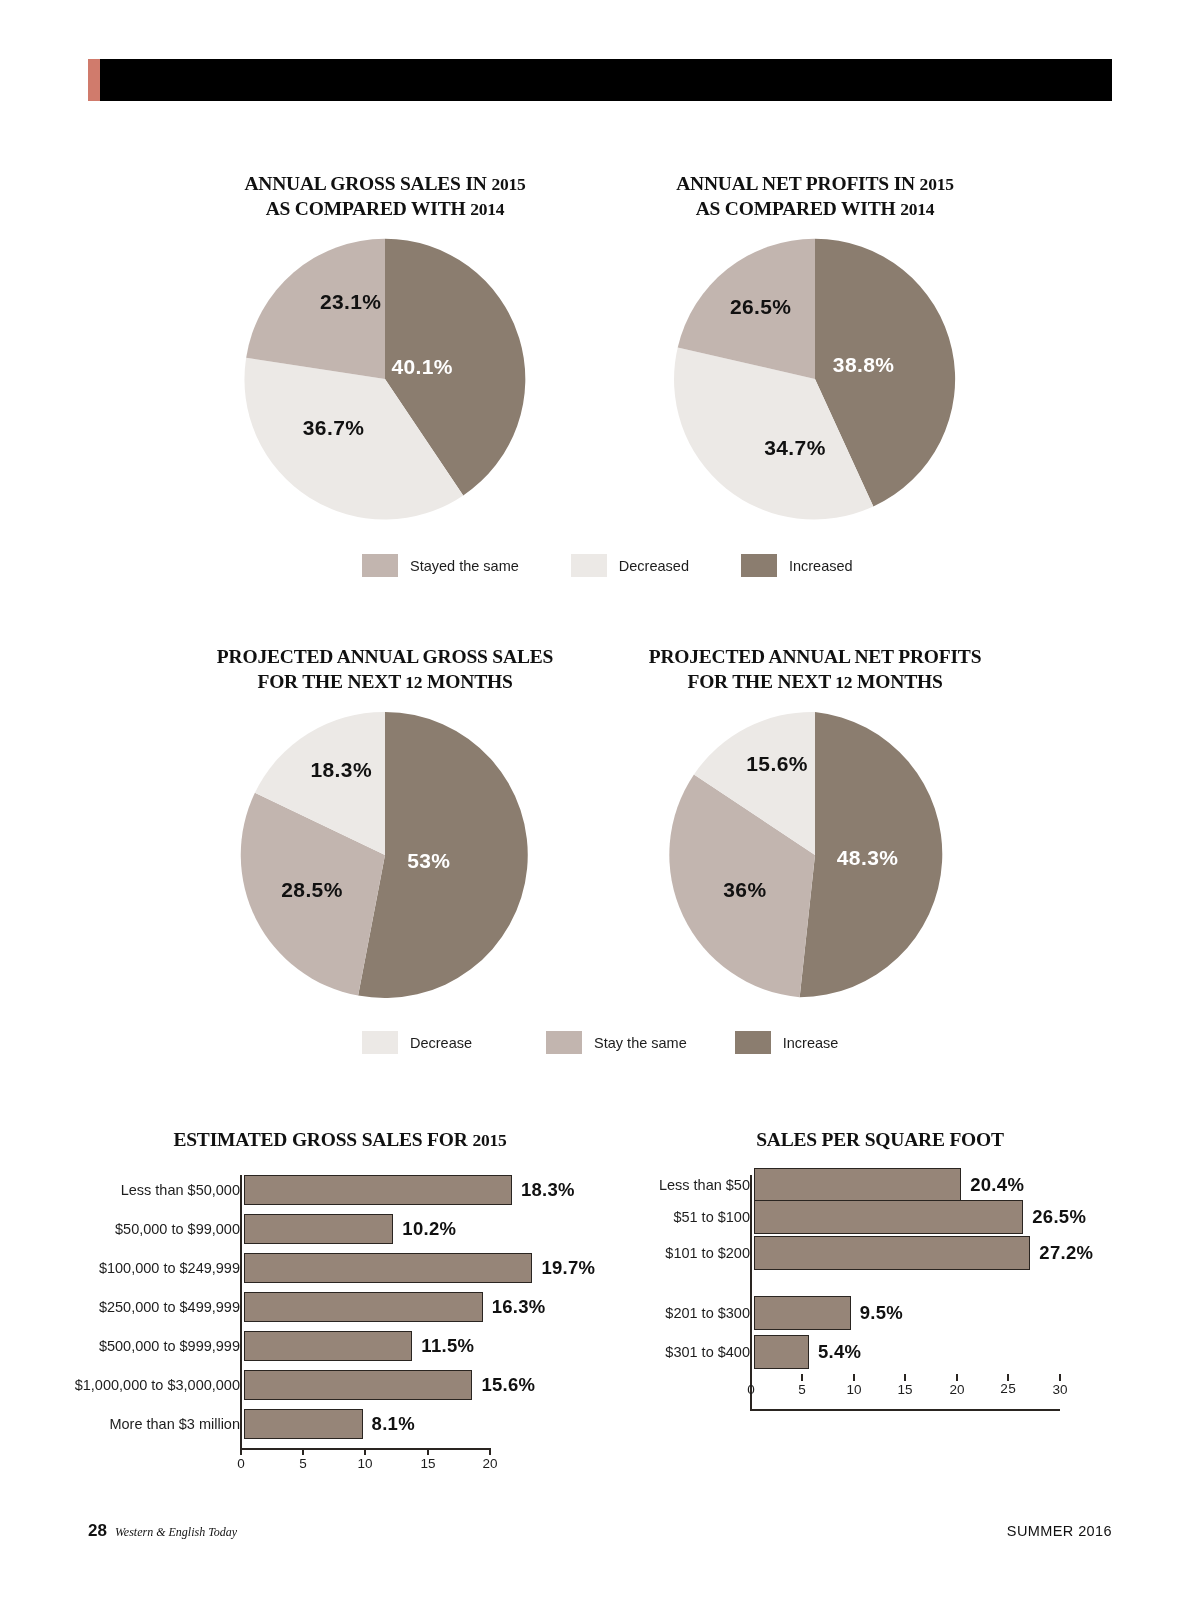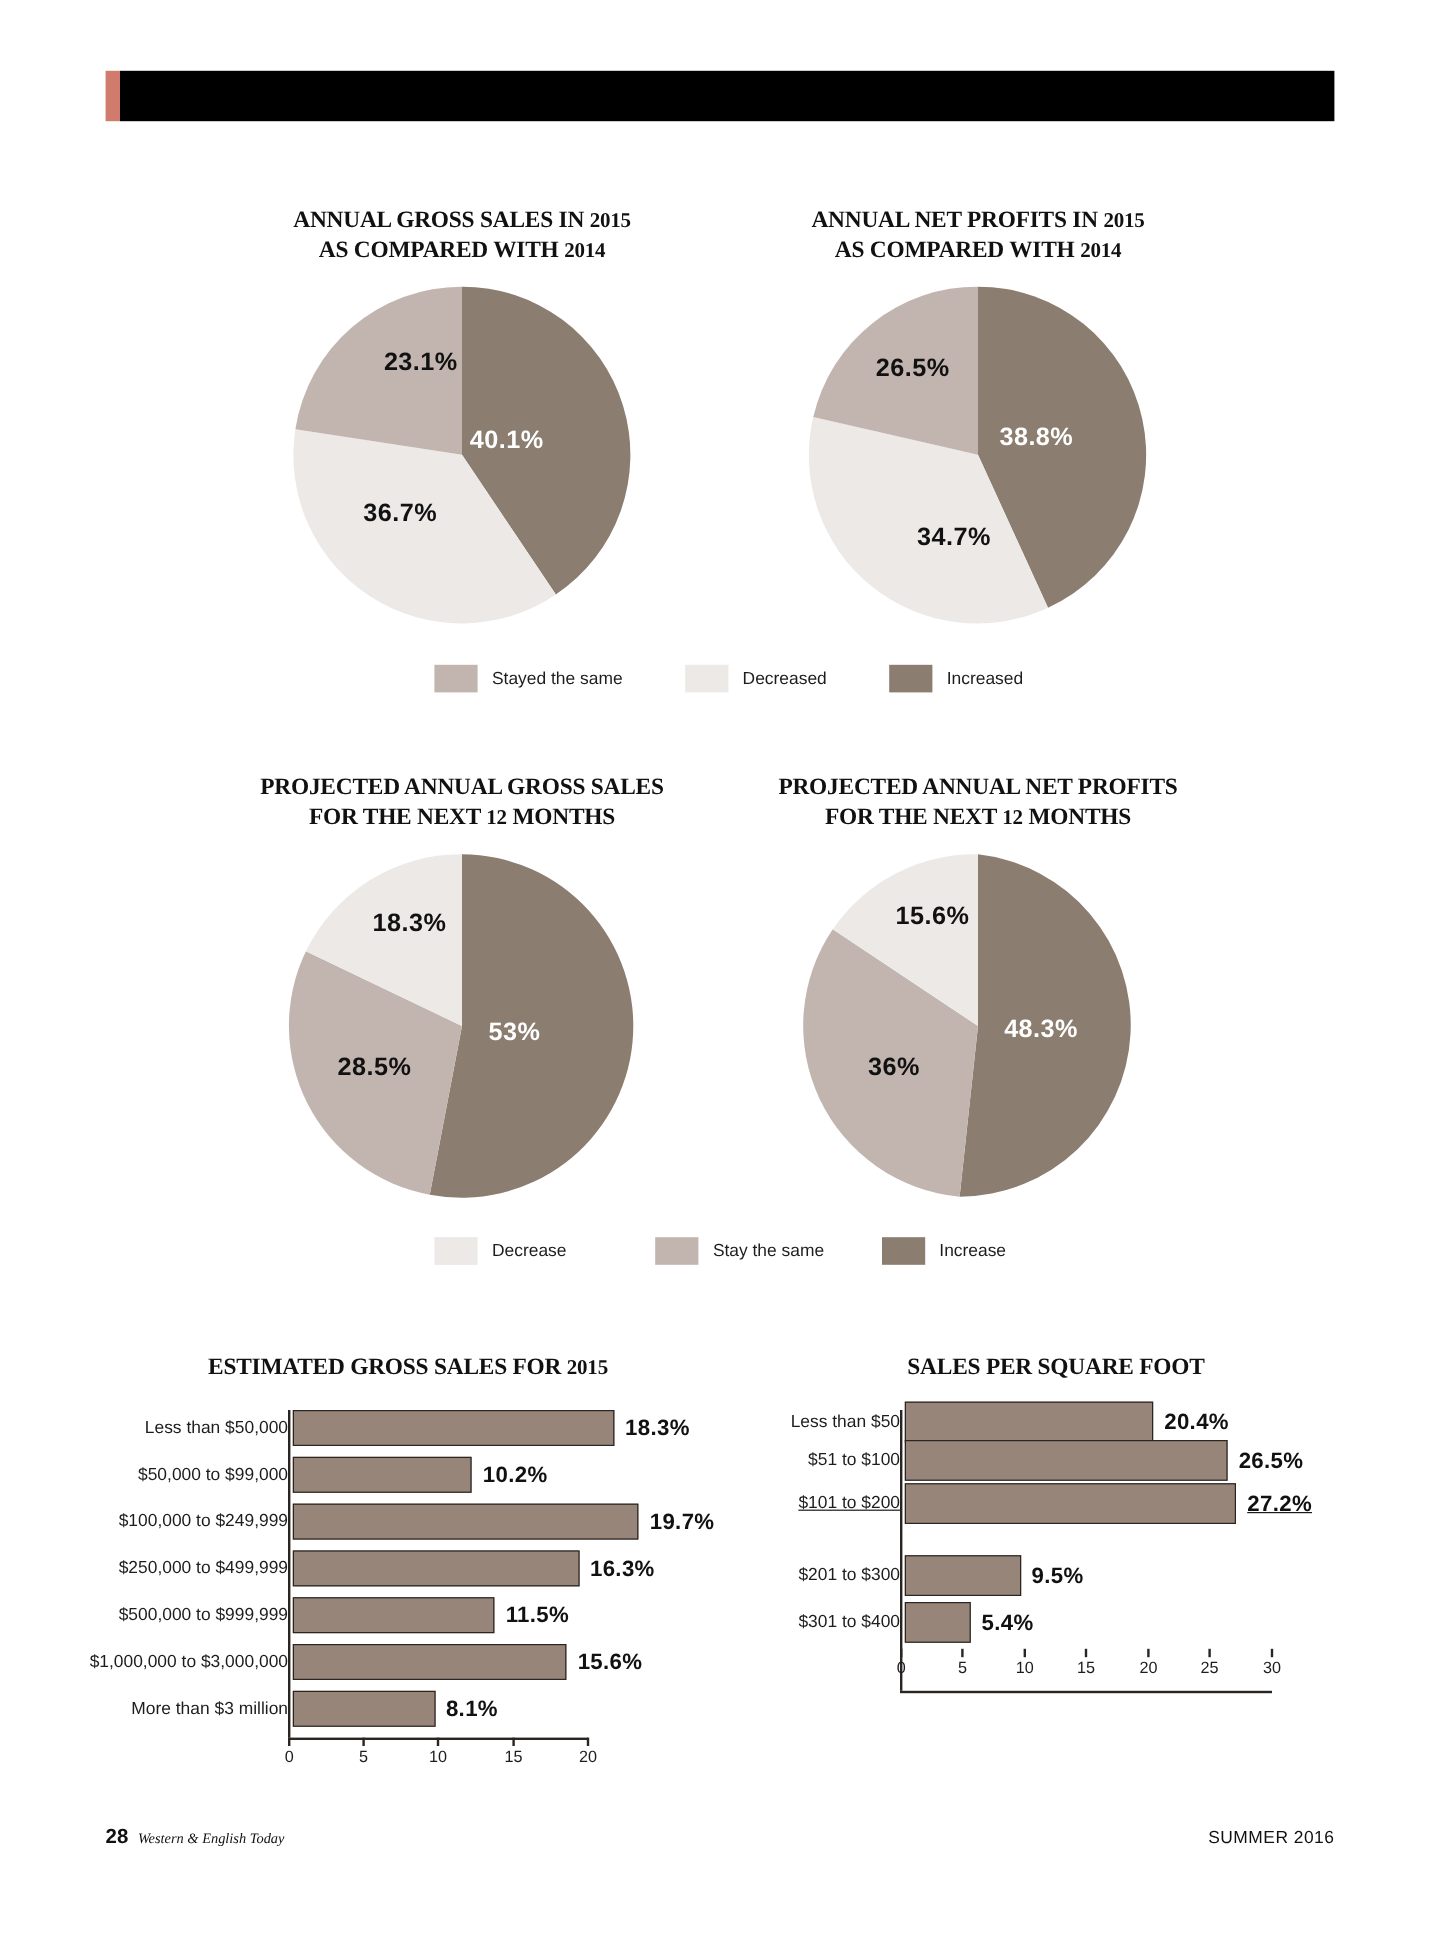--- a/index.html
+++ b/index.html
@@ -459,21 +459,21 @@
           <span class="bar-val">20.4%</span>
         </span>
       </div>
       <div class="bar-row" style="height:34px; margin-bottom:5px;">
         <span class="bar-cat">$51 to $100</span>
         <span class="bar-track" style="height:34px;">
           <span class="bar-fill" style="width:71.6%; height:34px;"></span>
           <span class="bar-val">26.5%</span>
         </span>
       </div>
-      <div class="bar-row" style="height:29px; margin-bottom:5px;text-decoration:underline;">
+      <div class="bar-row" style="height:29px; margin-bottom:5px;">
         <span class="bar-cat">$101 to $200</span>
         <span class="bar-track" style="height:34px;">
           <span class="bar-fill" style="width:73.5%; height:34px;"></span>
           <span class="bar-val">27.2%</span>
         </span>
       </div>
       <div class="bar-row" style="height:34px; margin-bottom:5px;margin-top:28px;">
         <span class="bar-cat">$201 to $300</span>
         <span class="bar-track" style="height:34px;">
           <span class="bar-fill" style="width:25.7%; height:34px;"></span>
@@ -495,21 +495,21 @@
       <span class="axis-tick-label" style="left:121px;">0</span>
       <span class="axis-tick" style="left:171px;"></span>
       <span class="axis-tick-label" style="left:172px;">5</span>
       <span class="axis-tick" style="left:223px;"></span>
       <span class="axis-tick-label" style="left:224px;">10</span>
       <span class="axis-tick" style="left:274px;"></span>
       <span class="axis-tick-label" style="left:275px;">15</span>
       <span class="axis-tick" style="left:326px;"></span>
       <span class="axis-tick-label" style="left:327px;">20</span>
       <span class="axis-tick" style="left:377px;"></span>
-      <span class="axis-tick-label" style="left:378px;">25</span>
+      <span class="axis-tick-label" style="left:378px;font-family:Liberation Mono, monospace;">25</span>
       <span class="axis-tick" style="left:429px;"></span>
       <span class="axis-tick-label" style="left:430px;">30</span>
     </div>
   </div>
 </div>
 
 <div class="footer">
   <div class="footer-left">
     <span class="footer-page">28</span>
     <span class="footer-pub">Western &amp; English Today</span>

